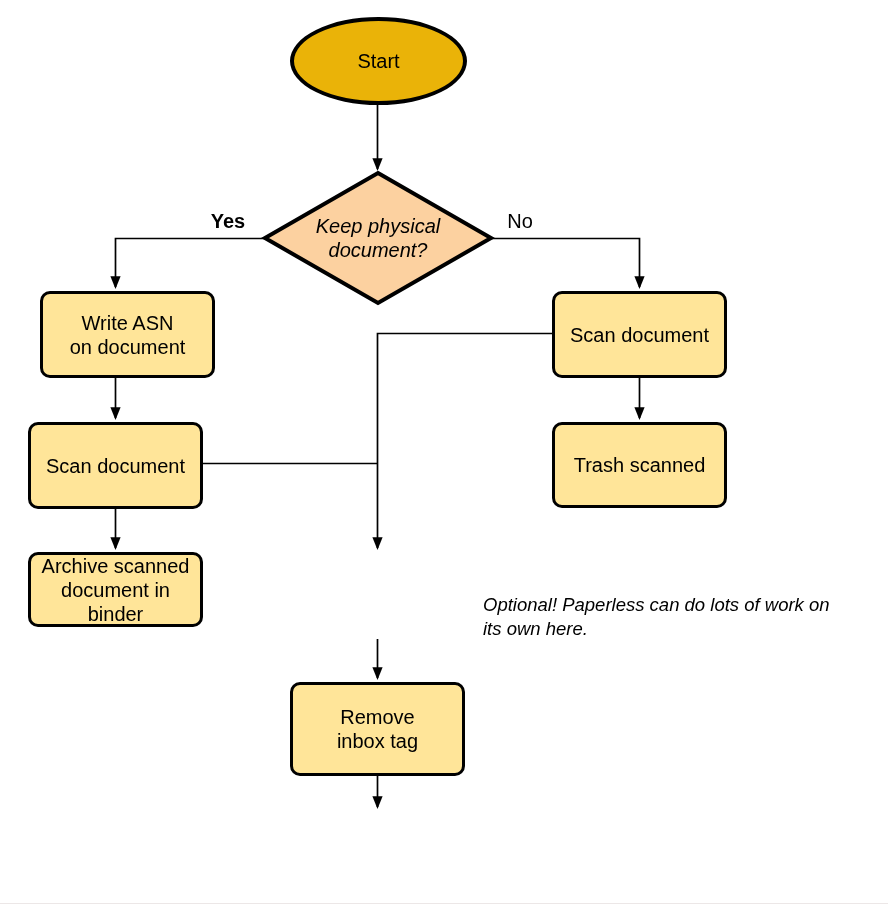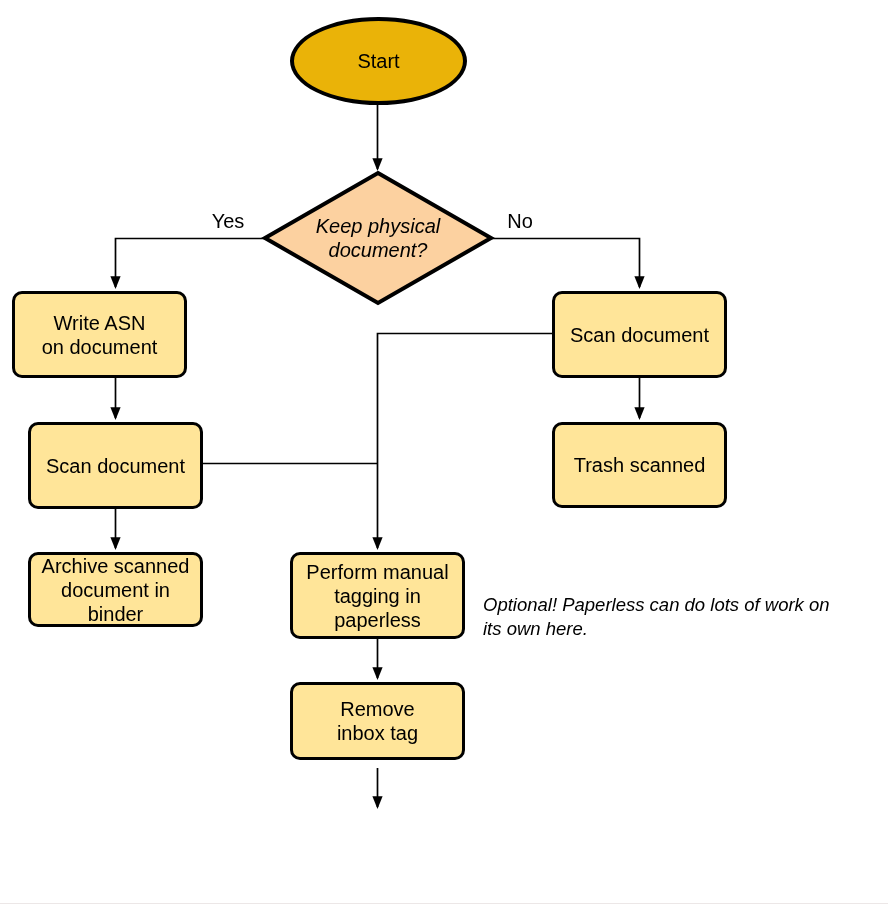--- a/index.html
+++ b/index.html
@@ -42,36 +42,36 @@
   }
   .decision-text {
     position: absolute;
     background: transparent;
     font-style: italic;
   }
 
   
   .n-start      { left: 290px; top: 17px;  width: 177px; height: 88px; }
   .n-decision   { left: 278px; top: 205px; width: 200px; height: 66px; }
-  .n-write-asn  { left: 12px;  top: 291px; width: 175px; height: 87px; justify-content: center; }
+  .n-write-asn  { left: 40px;  top: 291px; width: 175px; height: 87px; justify-content: center; }
   .n-scan-left  { left: 28px;  top: 422px; width: 175px; height: 87px; }
   .n-archive    { left: 28px;  top: 552px; width: 175px; height: 75px; }
   .n-scan-right { left: 552px; top: 291px; width: 175px; height: 87px; }
   .n-trash      { left: 552px; top: 422px; width: 175px; height: 86px; }
   .n-tagging    { left: 290px; top: 552px; width: 175px; height: 87px; }
-  .n-remove     { left: 290px; top: 682px; width: 175px; height: 78px; }
+  .n-remove     { left: 290px; top: 682px; width: 175px; height: 94px; }
   .n-end        { left: 290px; top: 811px; width: 177px; height: 88px; }
 
   .edge-label {
     position: absolute;
     font-size: 20px;
     line-height: 22px;
     text-align: center;
   }
-  .l-yes { left: 203px; top: 210px; width: 50px; }
+  .l-yes { left: 203px; top: 210px; width: 50px; font-weight: bold; }
   .l-no  { left: 498px; top: 210px; width: 44px; }
 
   .note {
     position: absolute;
     left: 483px;
     top: 593px;
     width: 410px;
     font-size: 18.5px;
     line-height: 24px;
     font-style: italic;
@@ -138,25 +138,20 @@
   </div>
 
   <div class="node process n-scan-right">
     <span>Scan document</span>
   </div>
 
   <div class="node process n-trash">
     <span>Trash scanned</span>
   </div>
 
-  <div class="node process n-tagging">
-    <span>Perform manual
-tagging in
-paperless</span>
-  </div>
 
   <div class="node process n-remove">
     <span>Remove
 inbox tag</span>
   </div>
 
 
   <div class="edge-label l-yes">Yes</div>
   <div class="edge-label l-no">No</div>
 

